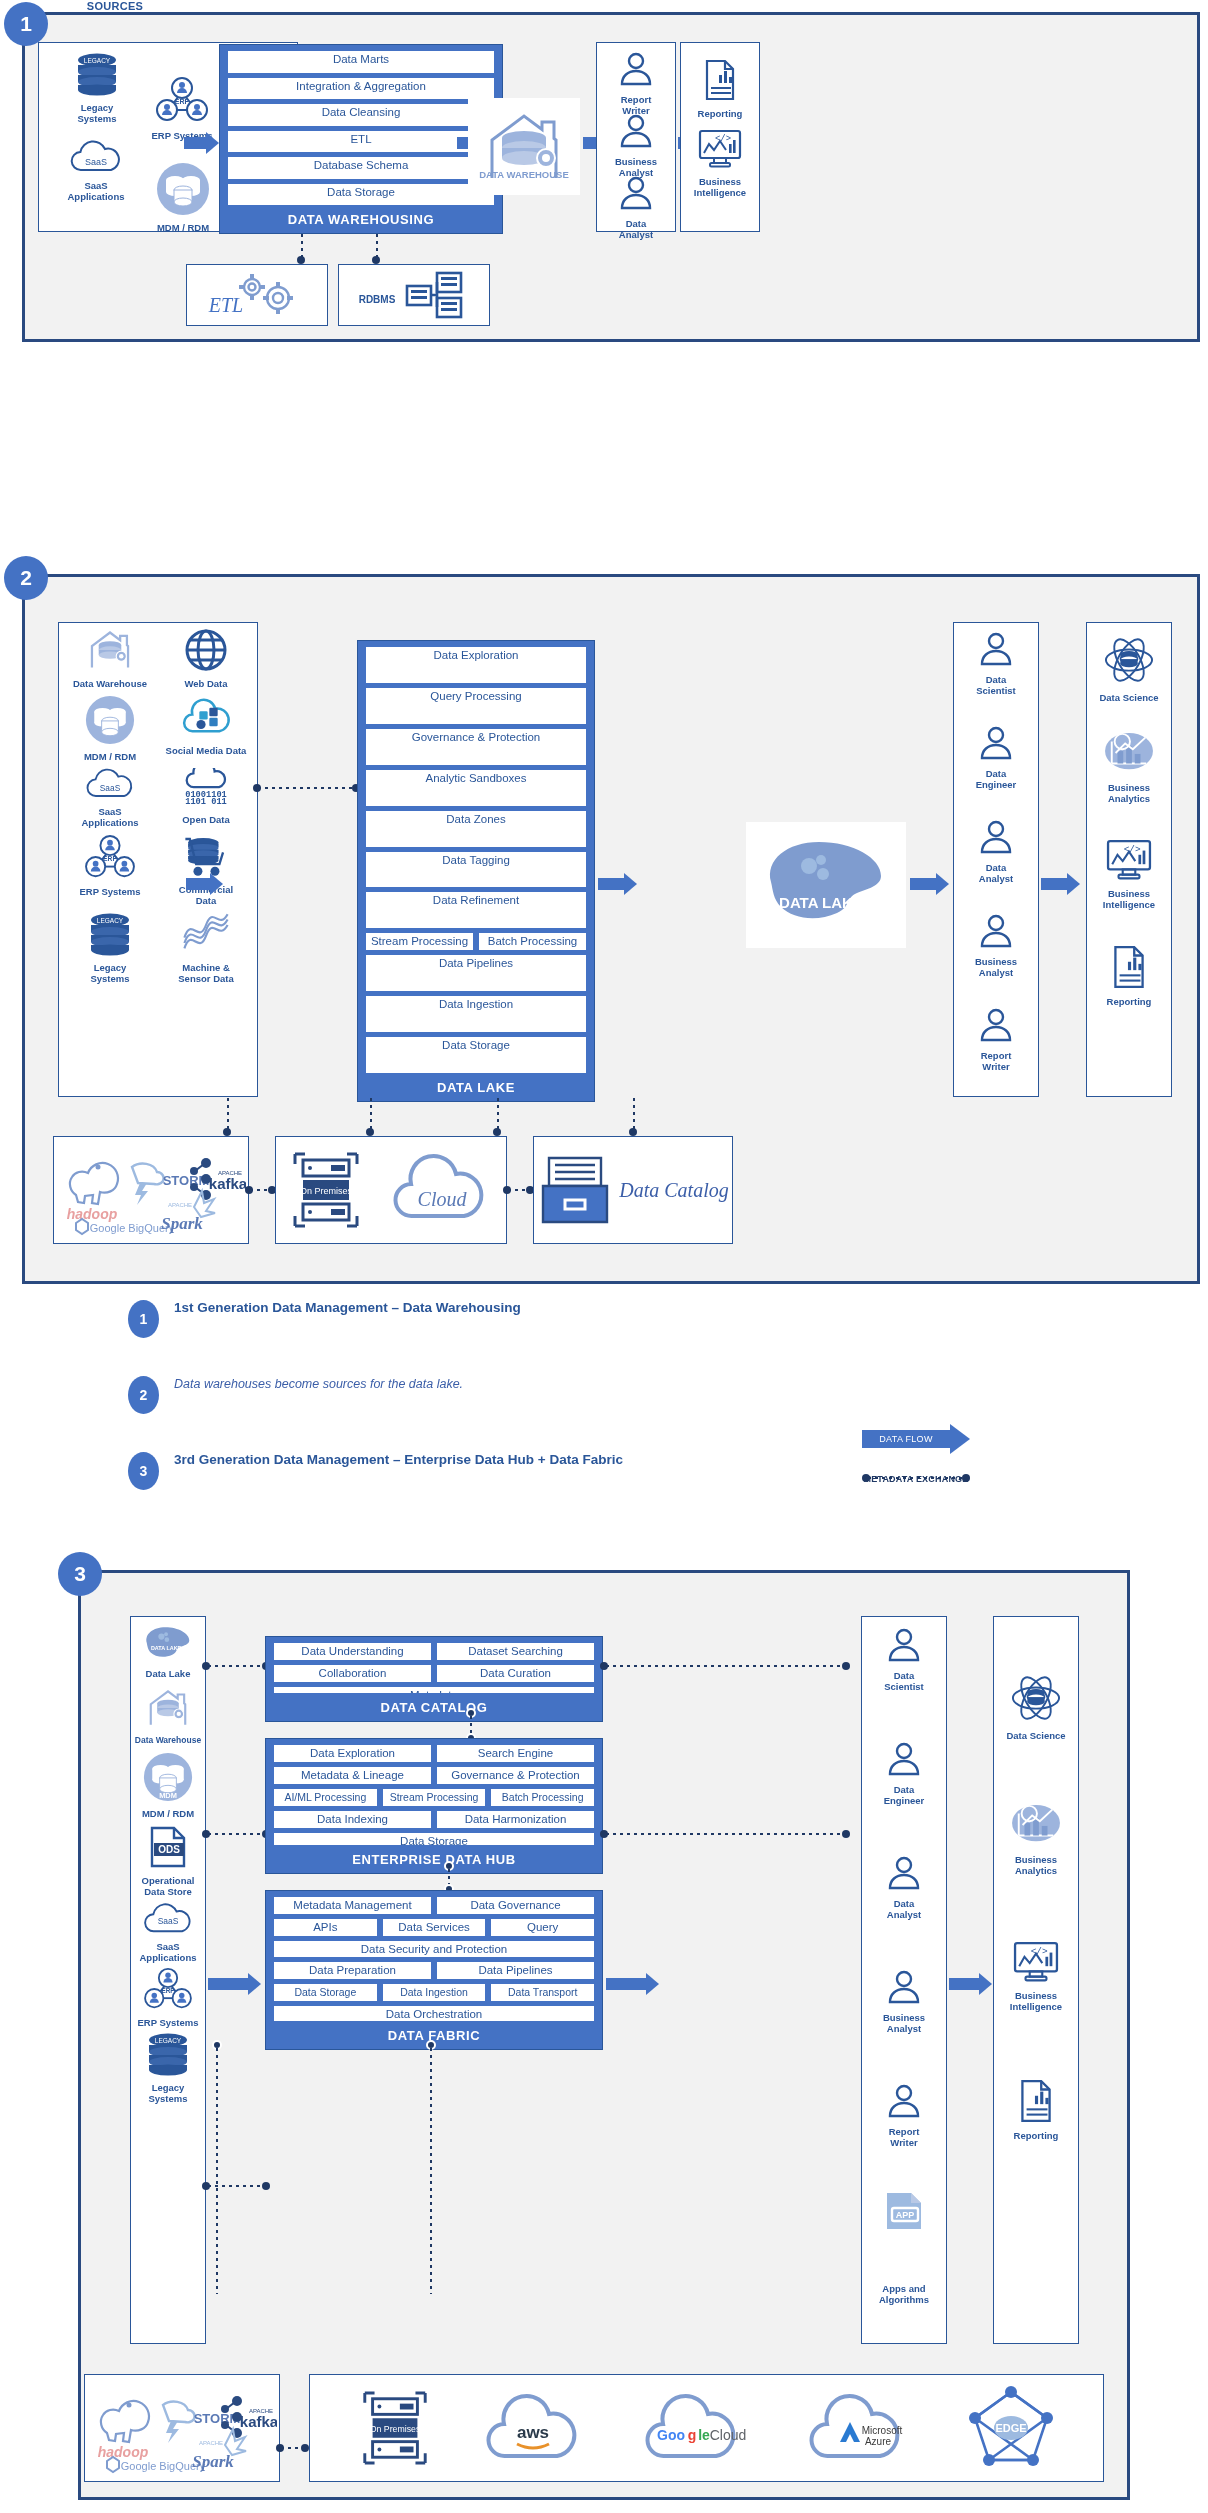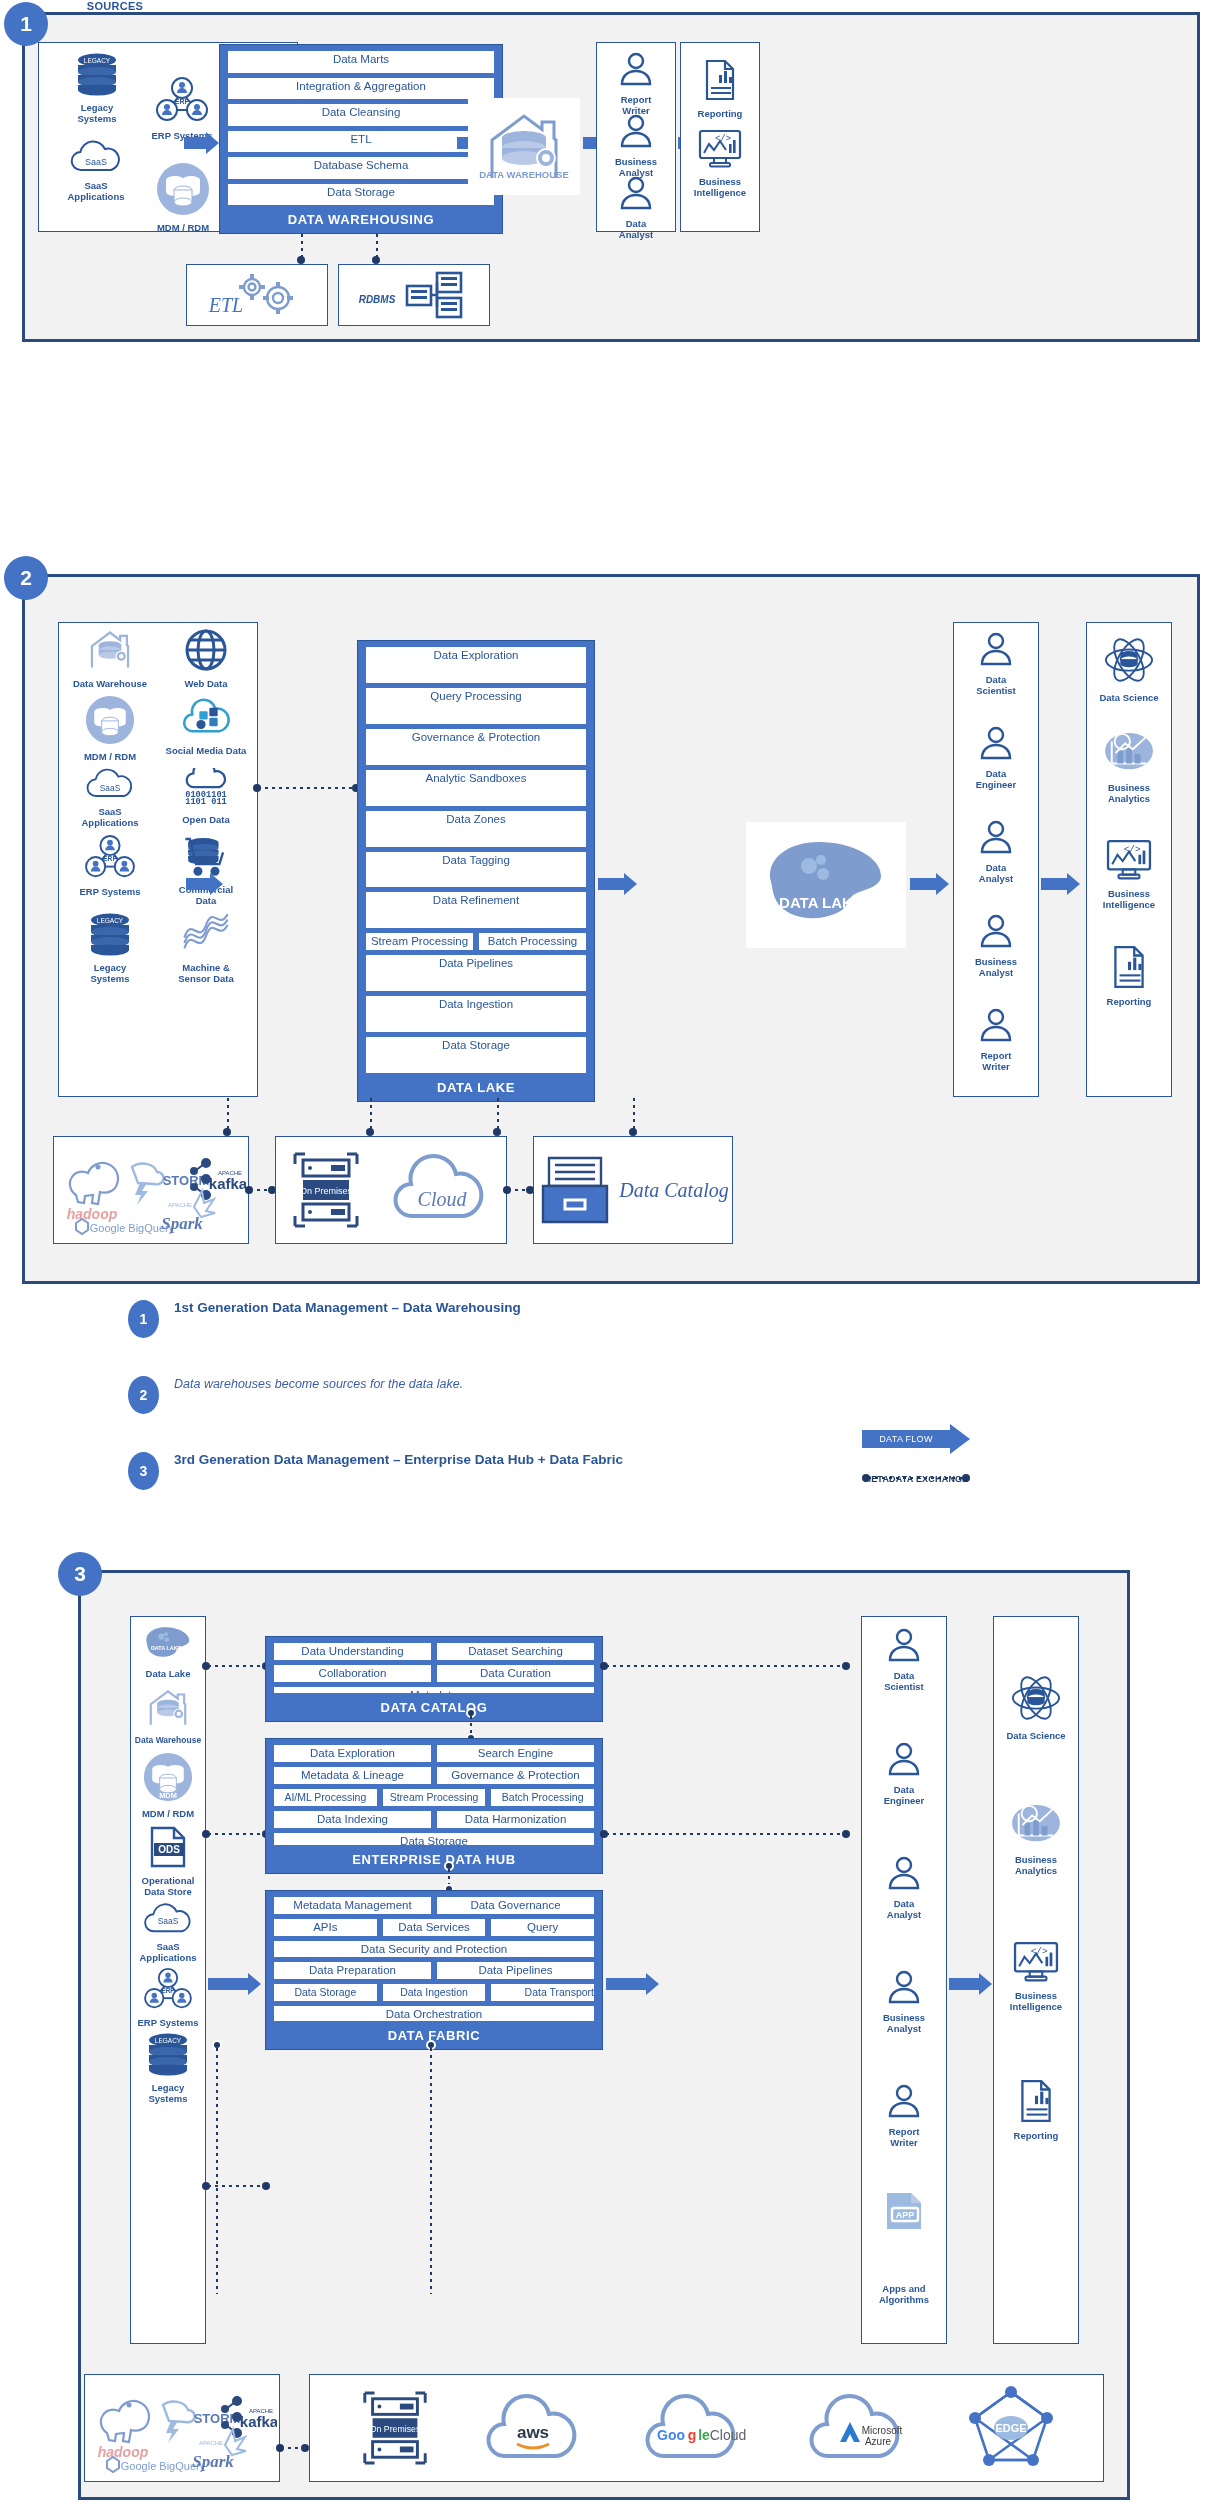--- a/index.html
+++ b/index.html
@@ -290,21 +290,21 @@
         <rect x="33" y="15" width="5" height="4"></rect>
         <rect x="54" y="15" width="5" height="4"></rect>
         <rect x="70" y="12" width="4" height="6"></rect>
         <rect x="70" y="38" width="4" height="6"></rect>
         <rect x="57" y="26" width="6" height="4"></rect>
         <rect x="81" y="26" width="6" height="4"></rect>
       </g>
     </svg>
 </div>
 <div class="col-title" style="left:380px;top:251px;width:160px;text-align:left;">DEPLOYMENT PLATFORMS</div>
-<div class="white-box" style="position:absolute;left:338px;top:264px;width:152px;height:62px;display:flex;align-items:center;justify-content:center;font-style:italic;">
+<div class="white-box" style="position:absolute;left:338px;top:264px;width:152px;height:62px;display:flex;align-items:center;justify-content:center;">
   <svg width="126" height="50" viewBox="0 0 126 50">
       <text x="26" y="33" font-size="10" font-weight="bold" fill="#2a5699" text-anchor="middle" font-family="Liberation Sans">RDBMS</text>
       <g fill="none" stroke="#2a5699" stroke-width="2.6">
         <rect x="56" y="16" width="24" height="19"></rect>
         <rect x="86" y="3" width="24" height="19"></rect>
         <rect x="86" y="28" width="24" height="19"></rect>
         <path d="M80 25h6M86 12v25"></path>
       </g>
       <g fill="#2a5699">
         <rect x="60" y="20" width="16" height="3"></rect>
@@ -897,21 +897,21 @@
     <div class="cap">Query</div>
   </div>
   <div class="cap">Data Security and Protection</div>
   <div class="row">
     <div class="cap">Data Preparation</div>
     <div class="cap">Data Pipelines</div>
   </div>
   <div class="row">
     <div class="cap" style="font-size:10.5px;">Data Storage</div>
     <div class="cap" style="font-size:10.5px;">Data Ingestion</div>
-    <div class="cap" style="font-size:10.5px;text-align:right;">Data Transport</div>
+    <div class="cap" style="font-size:10.5px;">Data Transport</div>
   </div>
   <div class="cap">Data Orchestration</div>
   <div class="stack-label">DATA FABRIC</div>
 </div>
 
 <div class="dot hollow" style="left:212px;top:2040px;"></div>
 <div class="dotted-v" style="left:216px;top:2048px;height:246px;"></div>
 <div class="dot hollow" style="left:426px;top:2040px;"></div>
 <div class="dotted-v" style="left:430px;top:2048px;height:246px;"></div>
 

